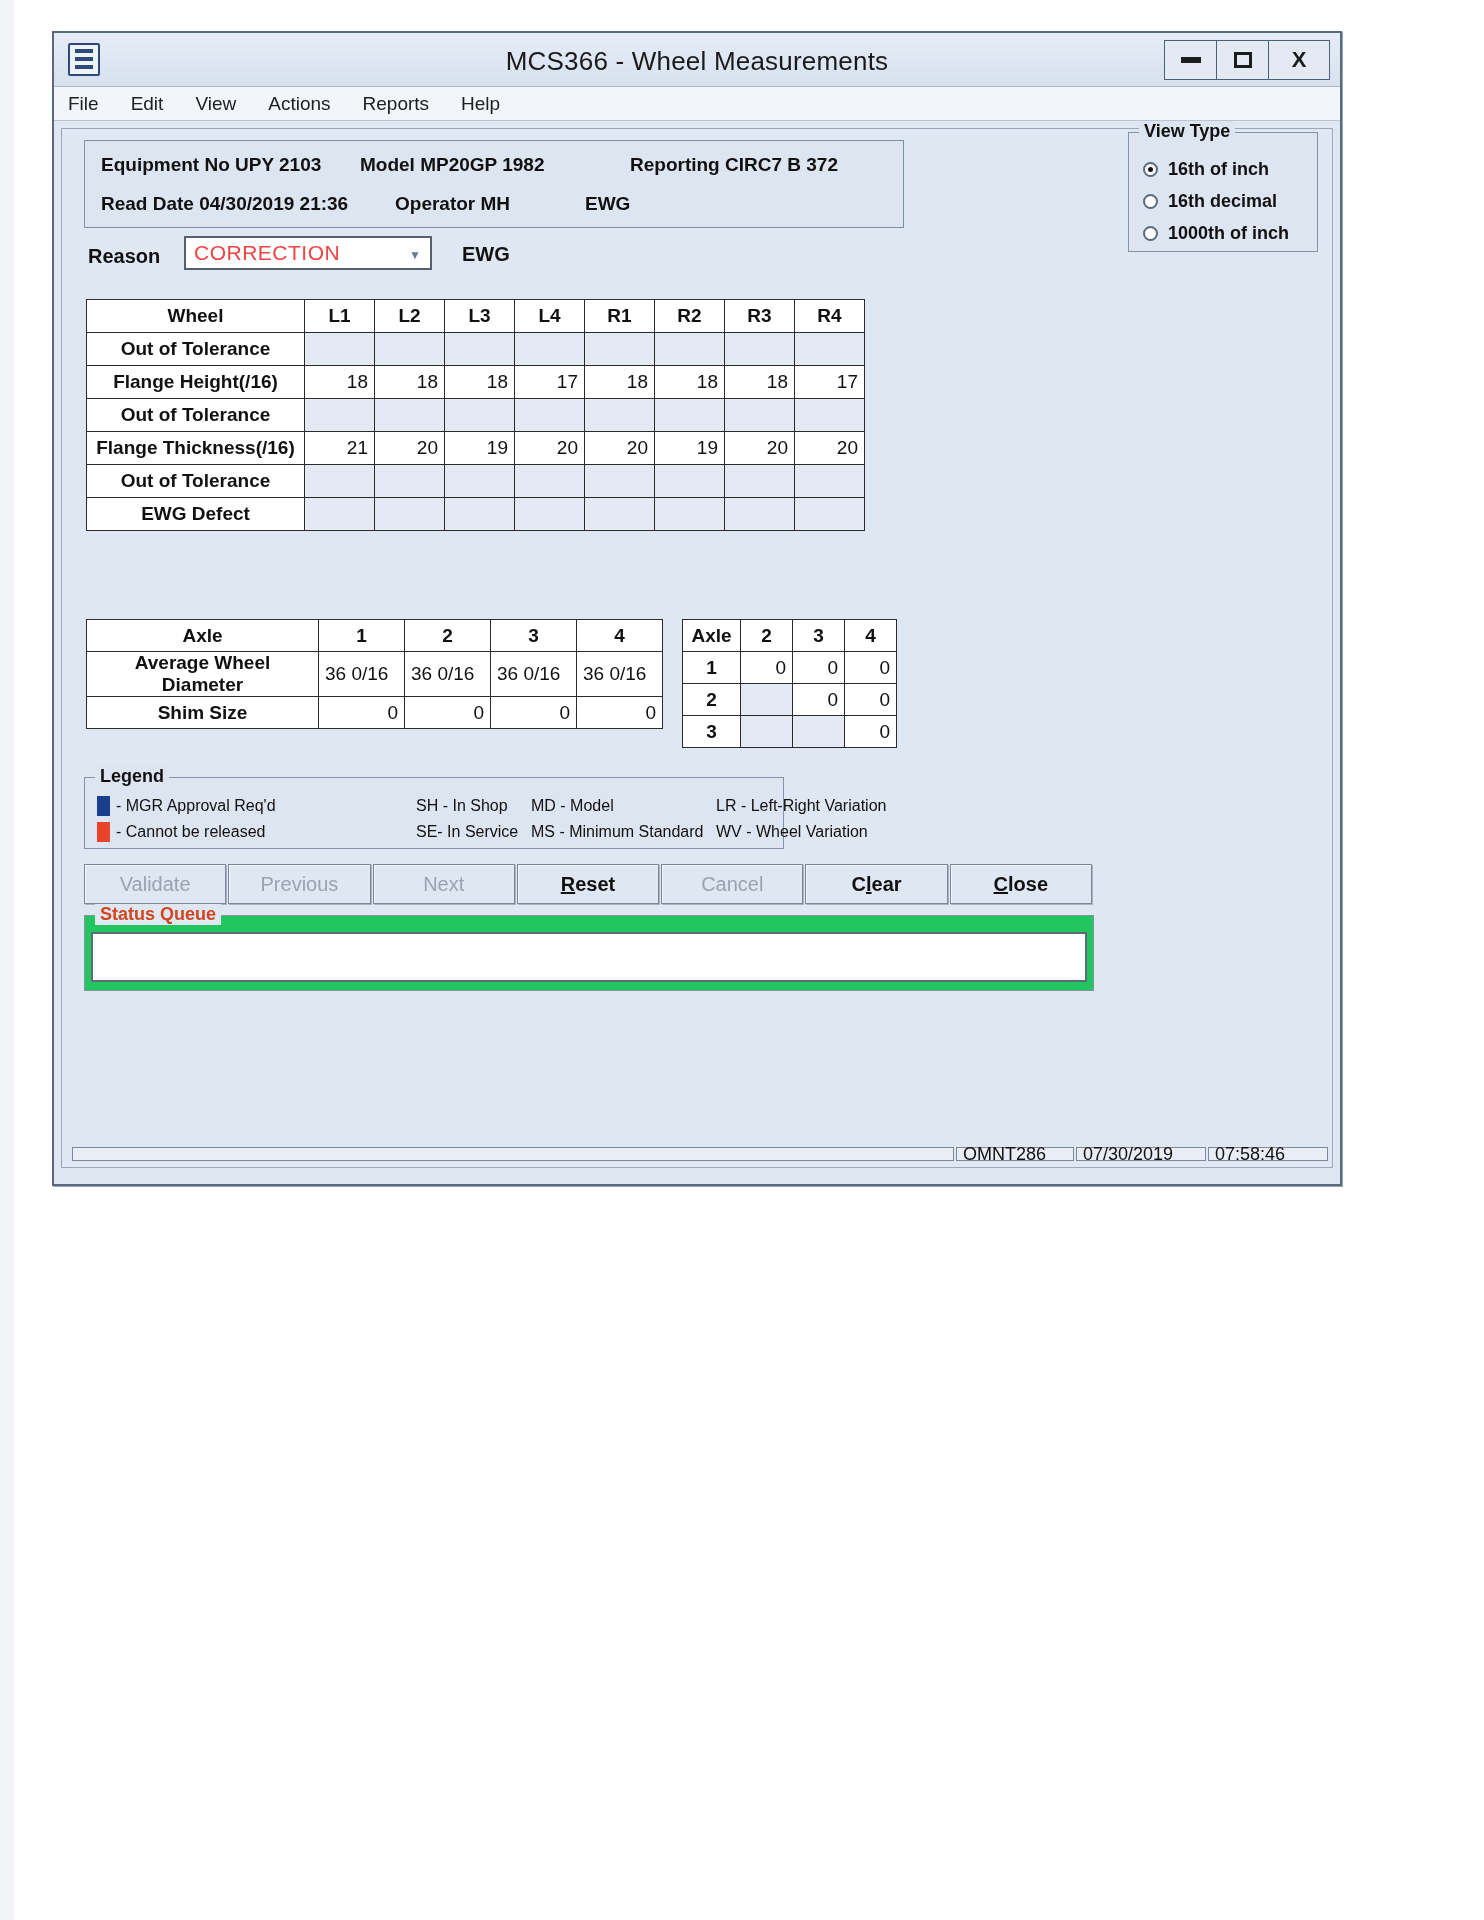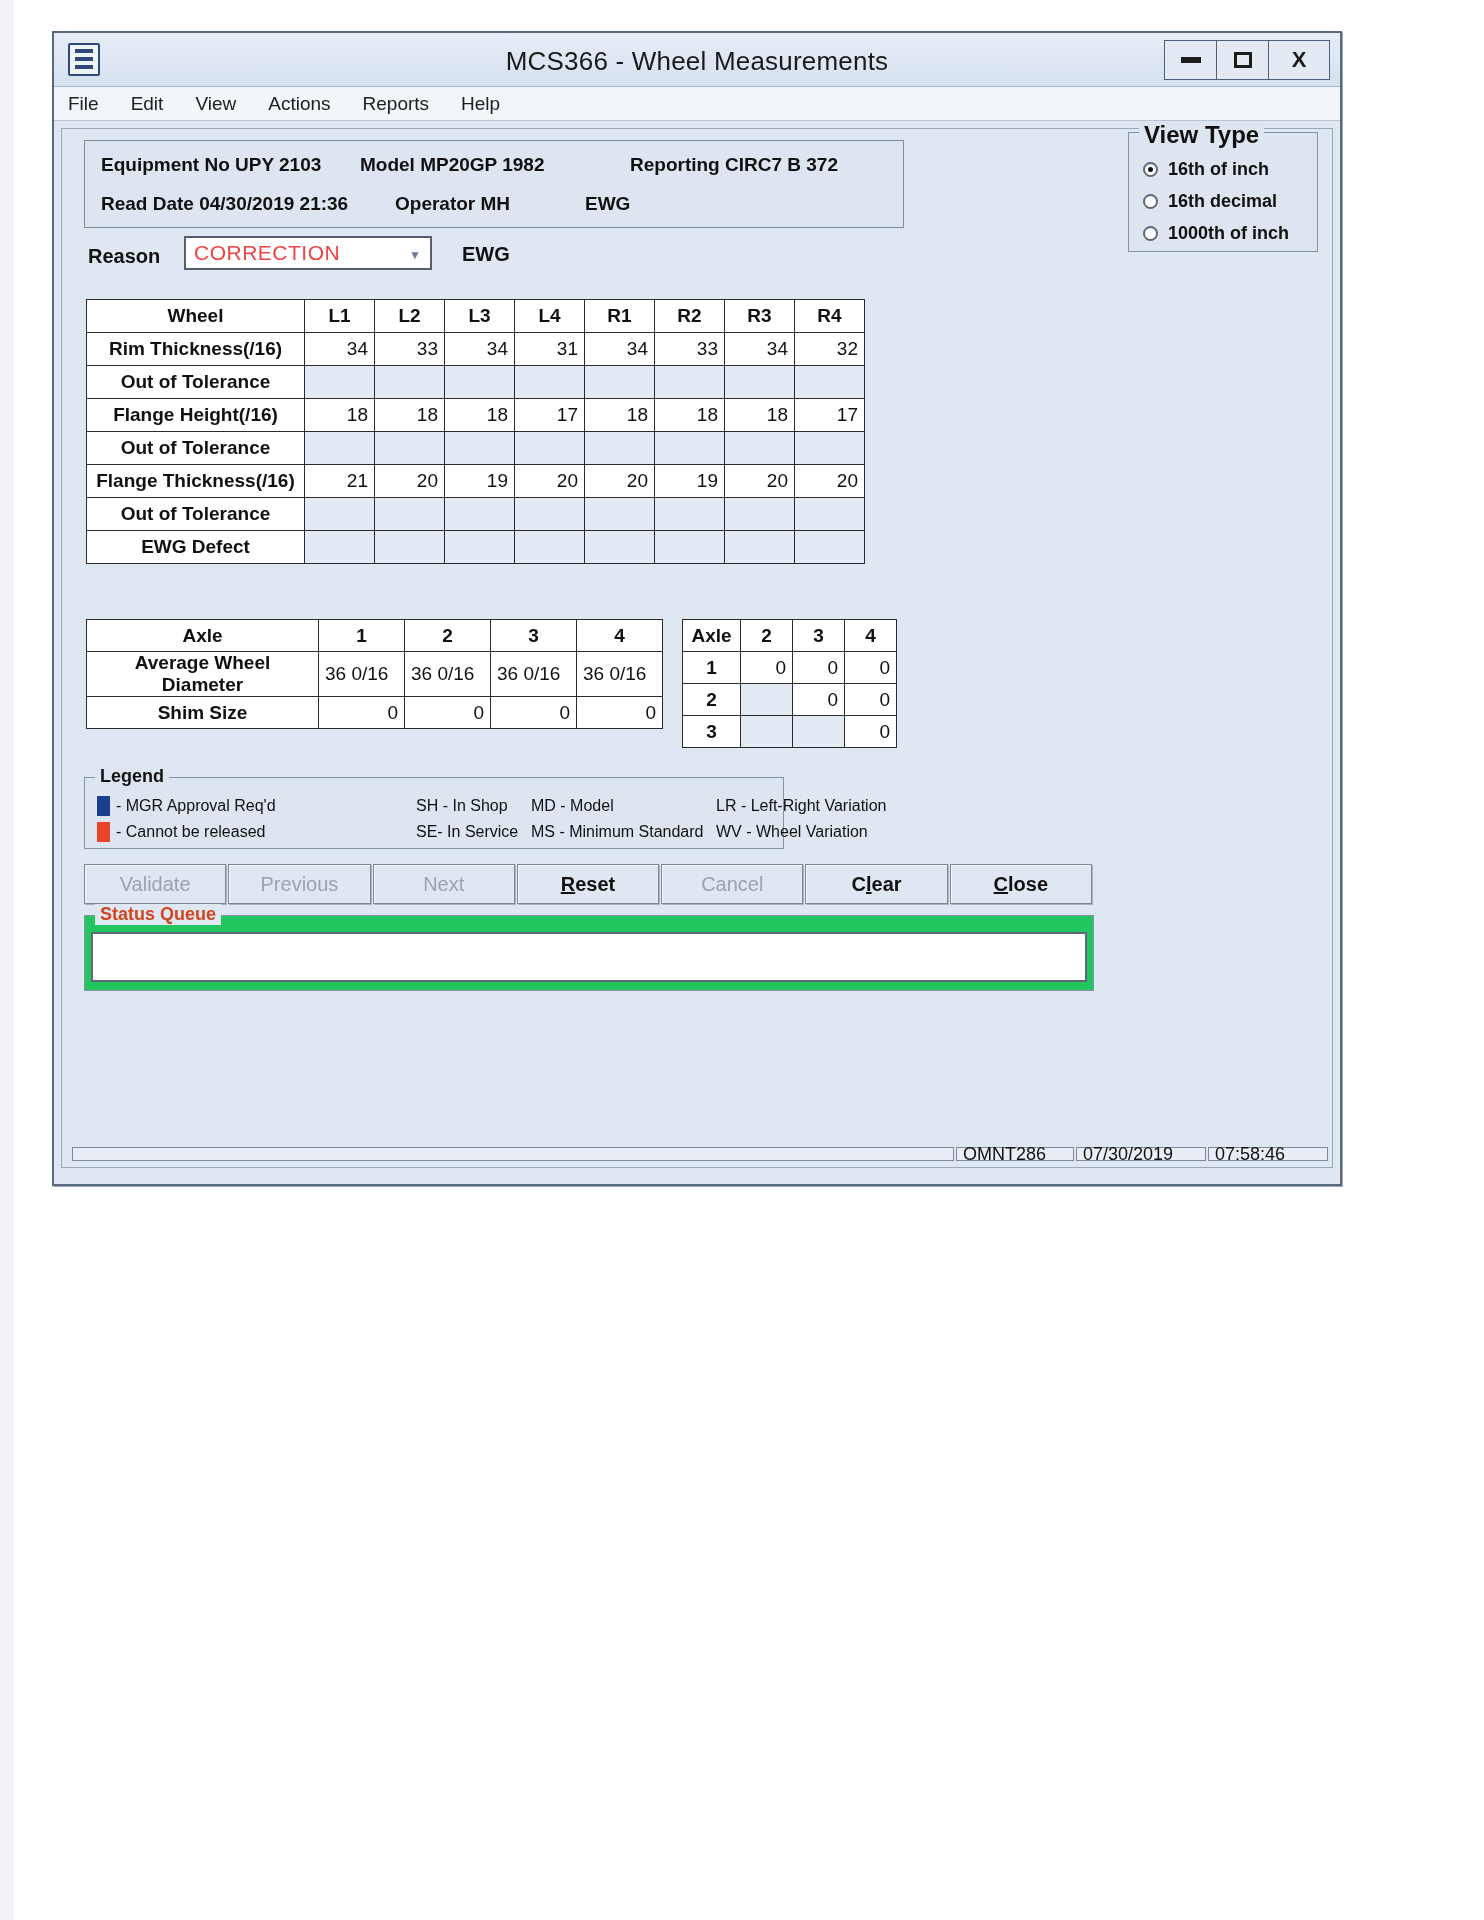--- a/index.html
+++ b/index.html
@@ -107,21 +107,21 @@
 
   .viewtype {
     position: absolute; right: 14px; top: 3px;
     width: 190px; height: 120px;
     border: 1px solid #8494a8;
     background: #dde5f1;
   }
   .gtitle {
     position: absolute; top: -12px; left: 10px;
     background: #dde5f1; padding: 0 5px;
-    font-size: 24px; font-weight: bold; color: #111;
+    font-size: 18px; font-weight: bold; color: #111;
   }
   .radio-row {
     position: absolute; left: 14px;
     display: flex; align-items: center; gap: 10px;
     font-size: 18px; font-weight: bold; color: #111; white-space: nowrap;
   }
   .r1 { top: 26px; } .r2 { top: 58px; } .r3 { top: 90px; }
   .radio {
     width: 15px; height: 15px;
     border: 2px solid #5a6a7d;
@@ -333,31 +333,20 @@
             <th class="vcell" style="text-align:center;padding:0">L2</th>
             <th class="vcell" style="text-align:center;padding:0">L3</th>
             <th class="vcell" style="text-align:center;padding:0">L4</th>
             <th class="vcell" style="text-align:center;padding:0">R1</th>
             <th class="vcell" style="text-align:center;padding:0">R2</th>
             <th class="vcell" style="text-align:center;padding:0">R3</th>
             <th class="vcell" style="text-align:center;padding:0">R4</th>
           </tr>
         </thead>
         <tbody>
-          <tr>
-            <td class="rowlabel">Rim Thickness(/16)</td>
-            <td class="vcell">34</td>
-            <td class="vcell">33</td>
-            <td class="vcell">34</td>
-            <td class="vcell">31</td>
-            <td class="vcell">34</td>
-            <td class="vcell">33</td>
-            <td class="vcell">34</td>
-            <td class="vcell">32</td>
-          </tr>
           <tr>
             <td class="rowlabel">Out of Tolerance</td>
             <td class="vcell empty"></td>
             <td class="vcell empty"></td>
             <td class="vcell empty"></td>
             <td class="vcell empty"></td>
             <td class="vcell empty"></td>
             <td class="vcell empty"></td>
             <td class="vcell empty"></td>
             <td class="vcell empty"></td>

